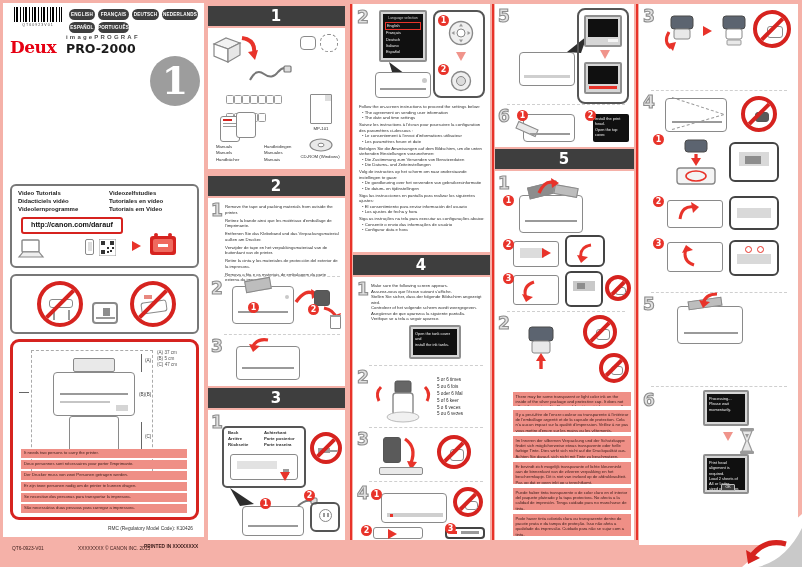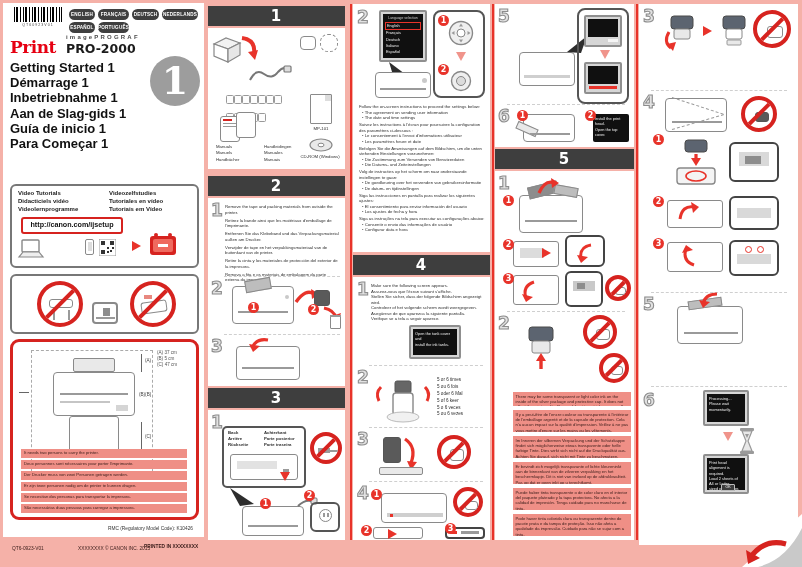--- a/index.html
+++ b/index.html
@@ -58,48 +58,40 @@
     <div class="abs" style="left:11px;top:20px;width:48px;text-align:center;font-size:3.6px;letter-spacing:1px;color:#444;">QT60923V01</div>
 
     <div class="pill" style="left:66px;top:6px;width:26px;">ENGLISH</div>
     <div class="pill" style="left:95px;top:6px;width:31px;">FRANÇAIS</div>
     <div class="pill" style="left:129px;top:6px;width:27px;">DEUTSCH</div>
     <div class="pill" style="left:159px;top:6px;width:36px;">NEDERLANDS</div>
     <div class="pill" style="left:66px;top:19px;width:26px;">ESPAÑOL</div>
     <div class="pill" style="left:95px;top:19px;width:31px;">PORTUGUÊS</div>
 
     <div class="abs" style="left:63px;top:31px;font-size:6px;font-weight:bold;letter-spacing:2.2px;color:#4a4a4a;">imagePROGRAF</div>
-    <div class="abs" style="left:7px;top:35px;font:900 17px/18px 'DejaVu Serif',serif;color:#e60012;letter-spacing:-.5px;">Print</div>
+    <div class="abs" style="left:7px;top:35px;font:900 17px/18px 'DejaVu Serif',serif;color:#e60012;letter-spacing:-.5px;">Deux</div>
     <div class="abs" style="left:63px;top:39px;font:bold 12.5px/14px 'DejaVu Sans',sans-serif;color:#1c1c1c;">PRO-2000</div>
 
-    <div class="abs" style="left:7px;top:57px;font:bold 13px/15.2px 'Liberation Sans',sans-serif;color:#111;">
-      <div>Getting Started 1</div>
-      <div>Démarrage 1</div>
-      <div>Inbetriebnahme 1</div>
-      <div>Aan de Slag-gids 1</div>
-      <div>Guía de inicio 1</div>
-      <div>Para Começar 1</div>
-    </div>
 
     <div class="abs" style="left:147px;top:53px;width:50px;height:50px;border-radius:50%;background:#9d9d9d;
          color:#fff;font:bold 38px/50px 'DejaVu Serif',serif;text-align:center;">1</div>
 
     <div class="abs" style="left:7px;top:181px;width:189px;height:84px;border:2px solid #777;border-radius:6px;box-sizing:border-box;">
       <div class="abs b" style="left:6px;top:3px;font-size:6px;line-height:8px;color:#222;">
         <div>Video Tutorials</div>
         <div>Didacticiels vidéo</div>
         <div>Videolernprogramme</div>
       </div>
       <div class="abs b" style="left:97px;top:3px;font-size:6px;line-height:8px;color:#222;">
         <div>Videozelfstudies</div>
         <div>Tutoriales en vídeo</div>
         <div>Tutoriais em Vídeo</div>
       </div>
       <div class="abs" style="left:9px;top:31px;width:102px;height:17px;border:2.5px solid #d6231f;border-radius:3px;
-           box-sizing:border-box;text-align:center;font:bold 7.2px/12px 'Liberation Sans',sans-serif;color:#111;background:#fff;">http://canon.com/ijsetup</div>
+           box-sizing:border-box;text-align:center;font:bold 7.2px/12px 'Liberation Sans',sans-serif;color:#111;background:#fff;">http://canon.com/darauf</div>
 
       <svg class="abs" style="left:4px;top:52px;" width="30" height="24" viewBox="0 0 30 24">
         <rect x="6" y="2" width="17" height="12" rx="1" fill="#fff" stroke="#888" stroke-width="1.4"></rect>
         <path d="M3 19 L27 19 L23 14 L7 14 Z" fill="#eee" stroke="#888" stroke-width="1.2"></path>
       </svg>
 
       <div class="sk" style="left:73px;top:53px;width:9px;height:16px;border-radius:2px;">
         <div class="skd" style="left:1.5px;top:2px;width:4.5px;height:9px;background:#ddd;"></div>
       </div>
 

